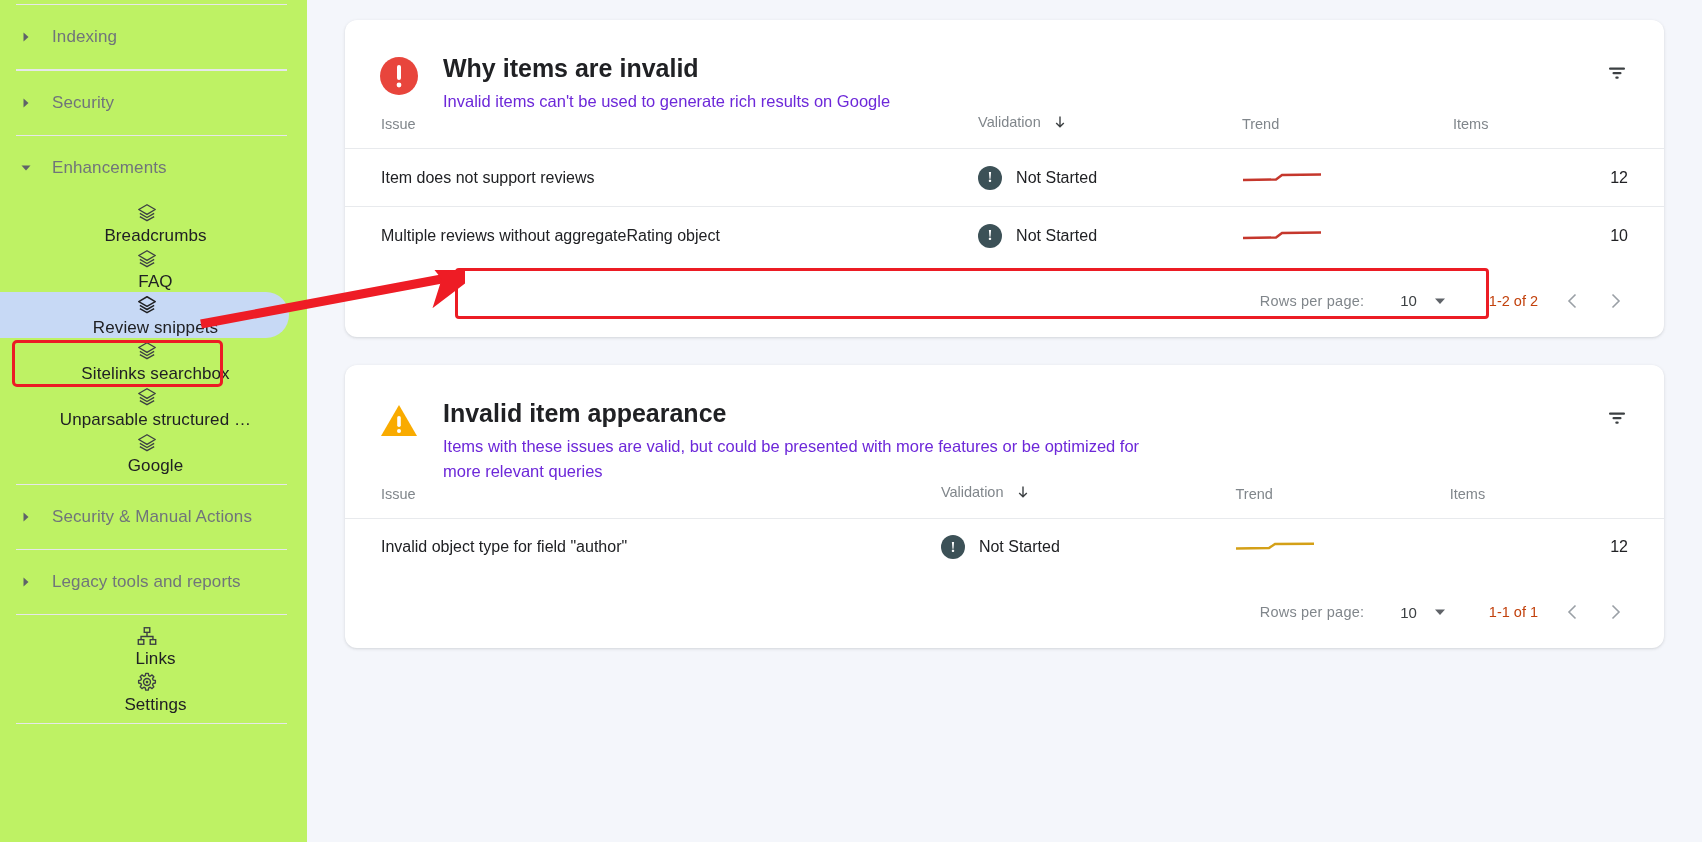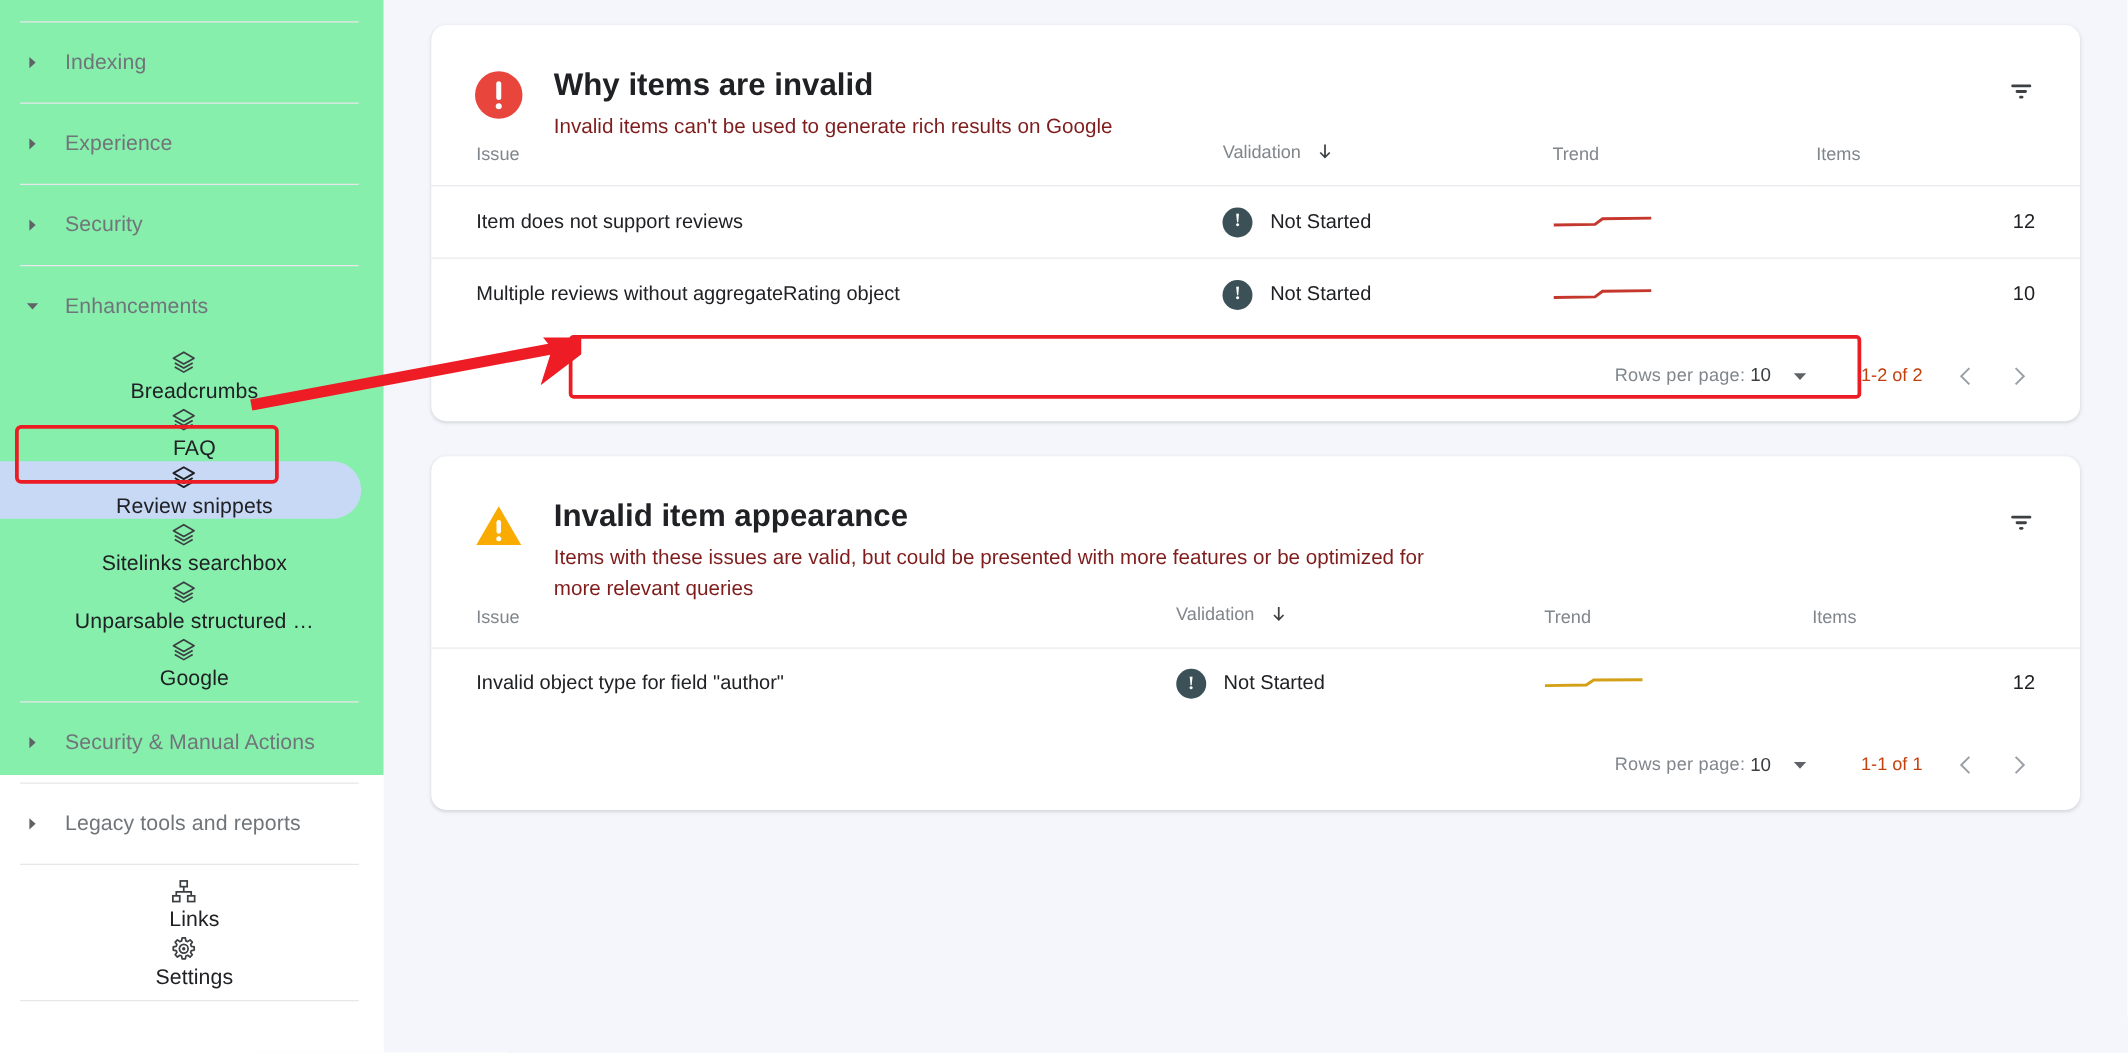--- a/index.html
+++ b/index.html
@@ -15,23 +15,23 @@
     position: relative;
     width: 1702px;
     height: 842px;
     display: flex;
     background: #ffffff;
   }
 
   
   .sidebar {
     width: 307px;
-    height: 620px;
-    background: #86efac;
-    padding-top: 17px;
+    height: 842px;
+    background: #bef264;
+    padding-top: 4px;
     position: relative;
     flex: 0 0 307px;
   }
   .sb-divider {
     height: 1px;
     background: #e6e7ea;
     margin: 0 20px 0 16px;
   }
   .sb-group {
     display: flex;
@@ -120,21 +120,21 @@
   }
   .card-title {
     font-size: 25px;
     color: #202124;
     font-weight: 700;
     line-height: 32px;
     letter-spacing: 0;
   }
   .card-sub {
     font-size: 16.5px;
-    color: #7f1d1d;
+    color: #6d28d9;
     line-height: 25px;
     margin-top: 5px;
     max-width: 700px;
   }
   .filter-btn {
     position: absolute;
     top: 32px;
     right: 26px;
     width: 42px;
     height: 42px;
@@ -199,21 +199,21 @@
   
   .pager {
     display: flex;
     align-items: center;
     justify-content: flex-end;
     height: 72px;
     padding-right: 28px;
     font-size: 14.5px;
     color: #80868b;
   }
-  .pager-label { margin-right: 4px; letter-spacing: 0.2px; }
+  .pager-label { margin-right: 36px; letter-spacing: 0.2px; }
   .pager-value { color: #3c4043; font-size: 15px; margin-right: 16px; }
   .pager-caret { margin-right: 42px; cursor: pointer; display: flex; align-items: center; }
   .pager-range { margin-right: 14px; color: #c2410c; }
   .pager-arrow {
     width: 42px; height: 42px;
     display: flex; align-items: center; justify-content: center;
     cursor: pointer; border-radius: 50%;
   }
 
   
@@ -247,28 +247,20 @@
       <span class="sb-caret">
         <svg width="12" height="12" viewBox="0 0 12 12">
             <path d="M3.5 1.5 L8.5 6 L3.5 10.5 Z" fill="#5f6368"></path>
           </svg>
       </span>
       <span class="sb-group-label">Indexing</span>
     </div>
 
     <div class="sb-divider"></div>
 
-    <div class="sb-group">
-      <span class="sb-caret">
-        <svg width="12" height="12" viewBox="0 0 12 12">
-            <path d="M3.5 1.5 L8.5 6 L3.5 10.5 Z" fill="#5f6368"></path>
-          </svg>
-      </span>
-      <span class="sb-group-label">Experience</span>
-    </div>
 
     <div class="sb-divider"></div>
 
     <div class="sb-group">
       <span class="sb-caret">
         <svg width="12" height="12" viewBox="0 0 12 12">
             <path d="M3.5 1.5 L8.5 6 L3.5 10.5 Z" fill="#5f6368"></path>
           </svg>
       </span>
       <span class="sb-group-label">Security</span>

